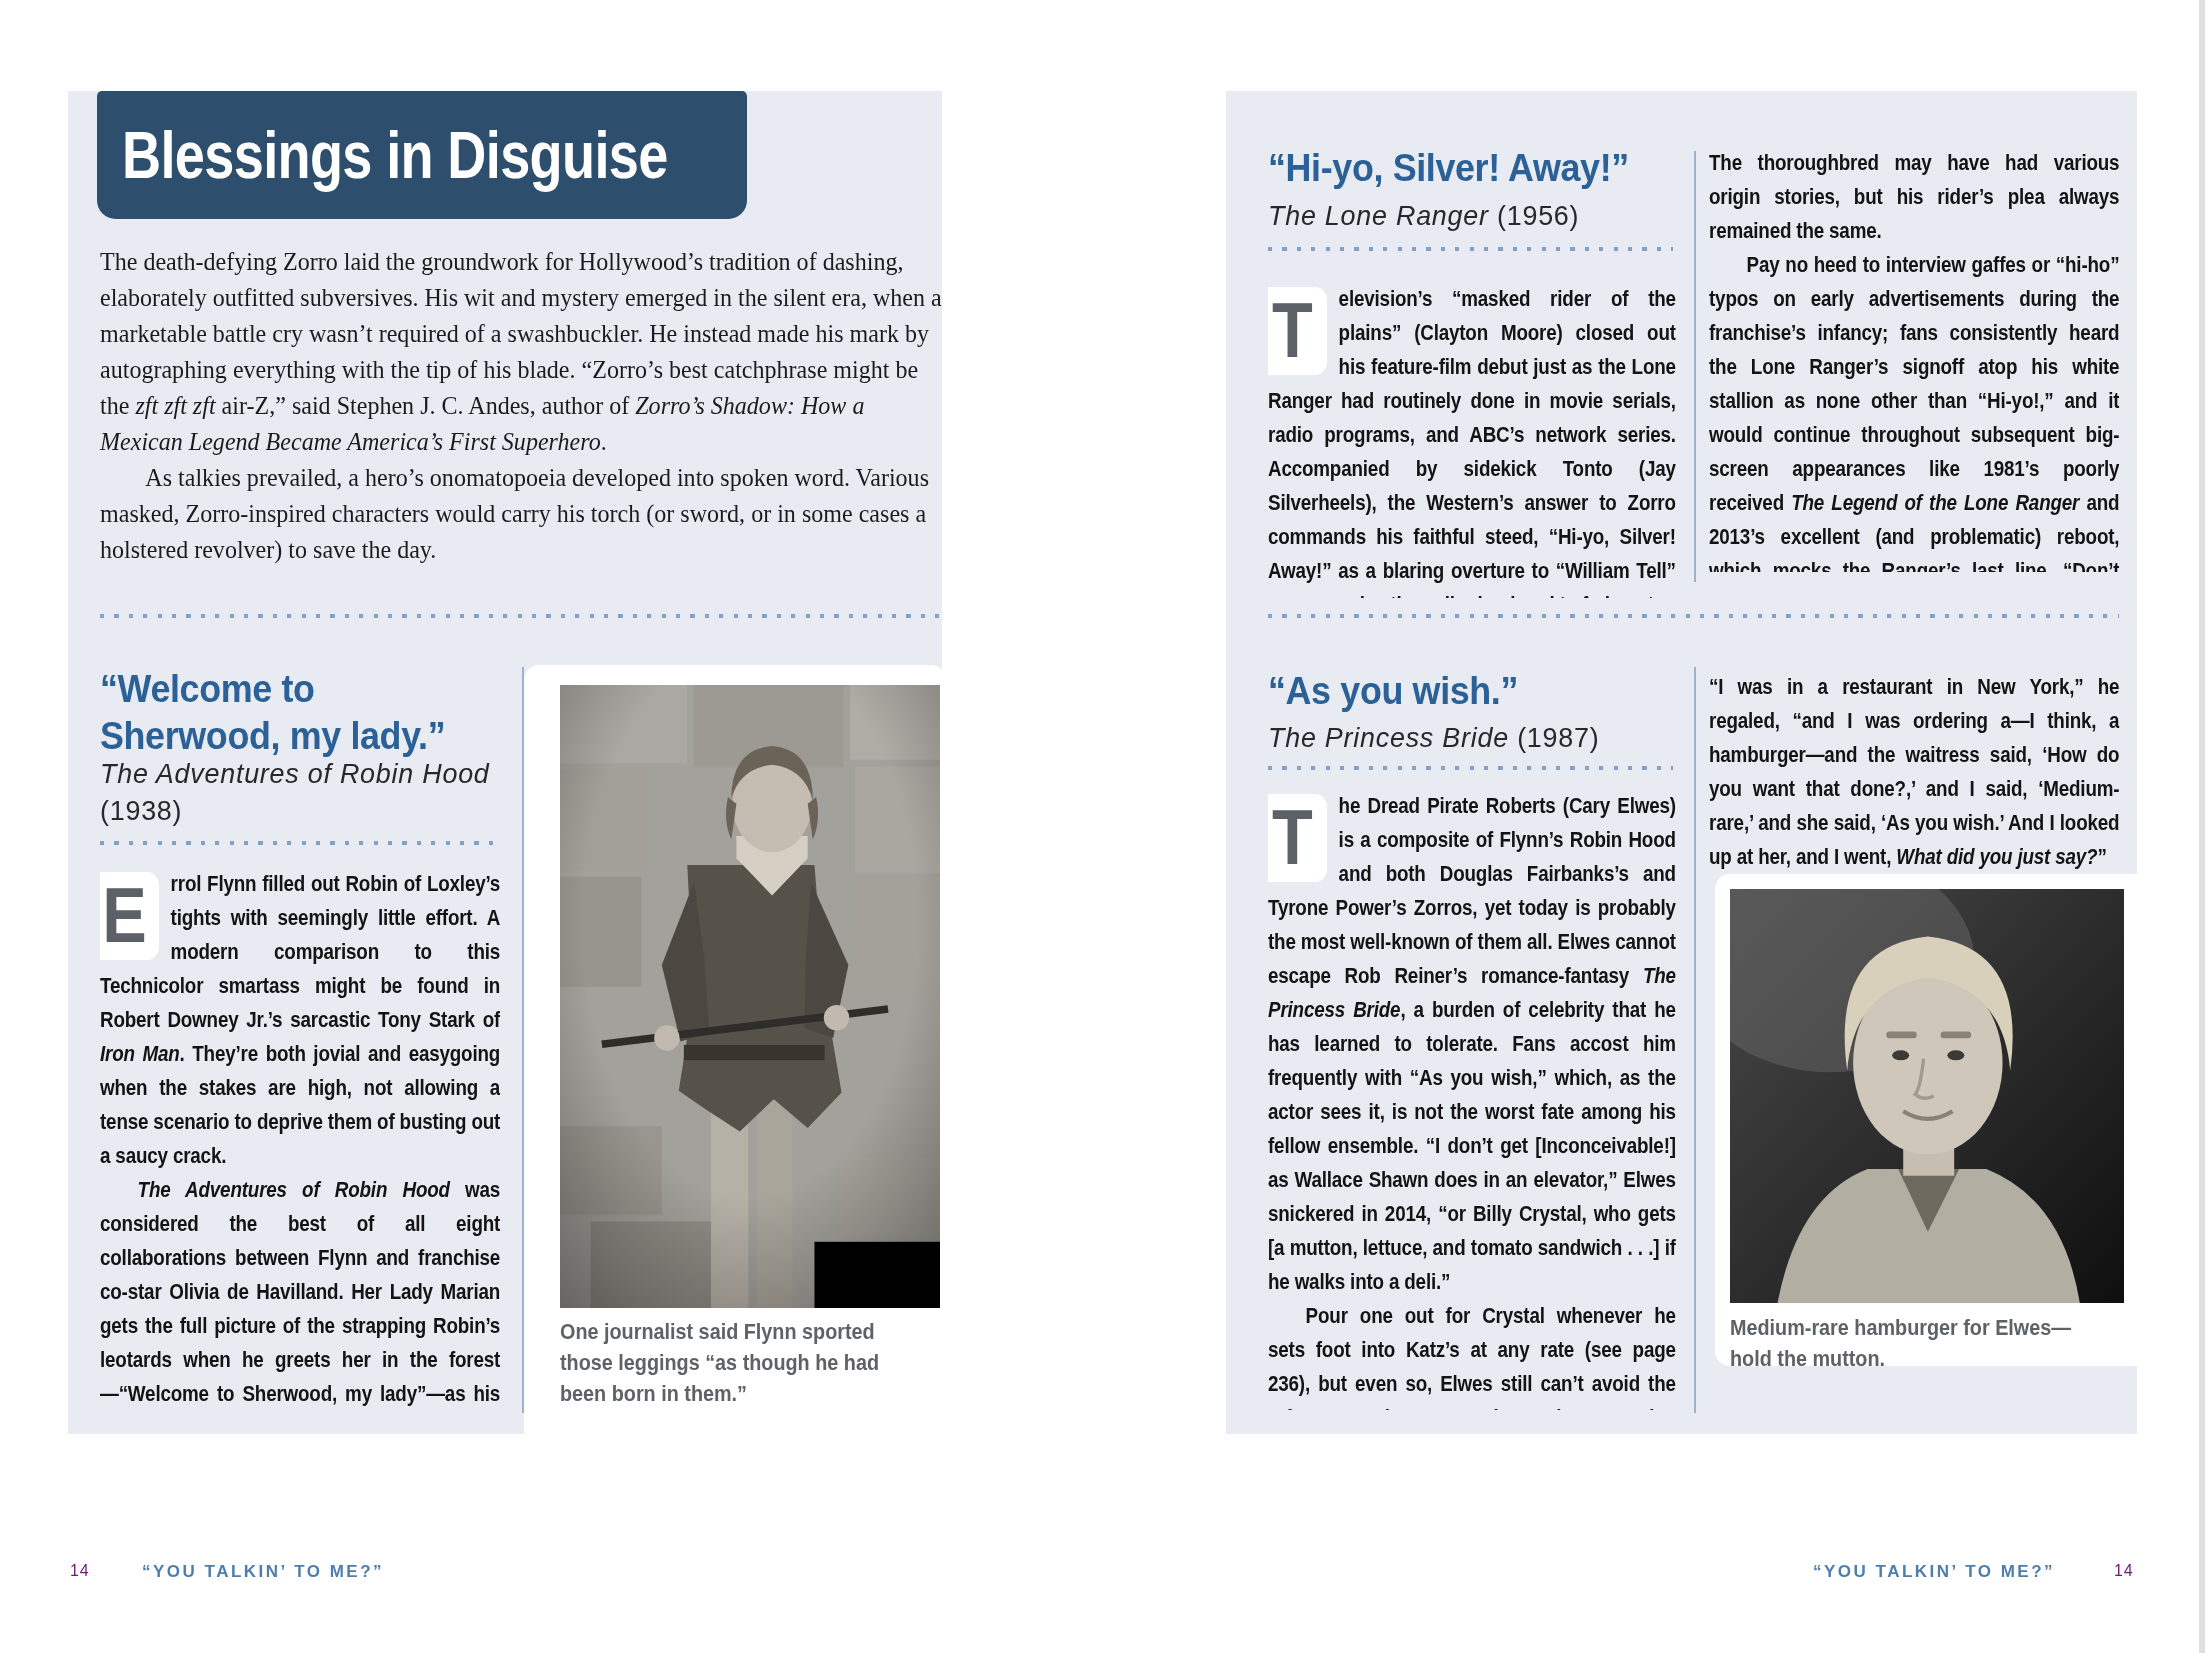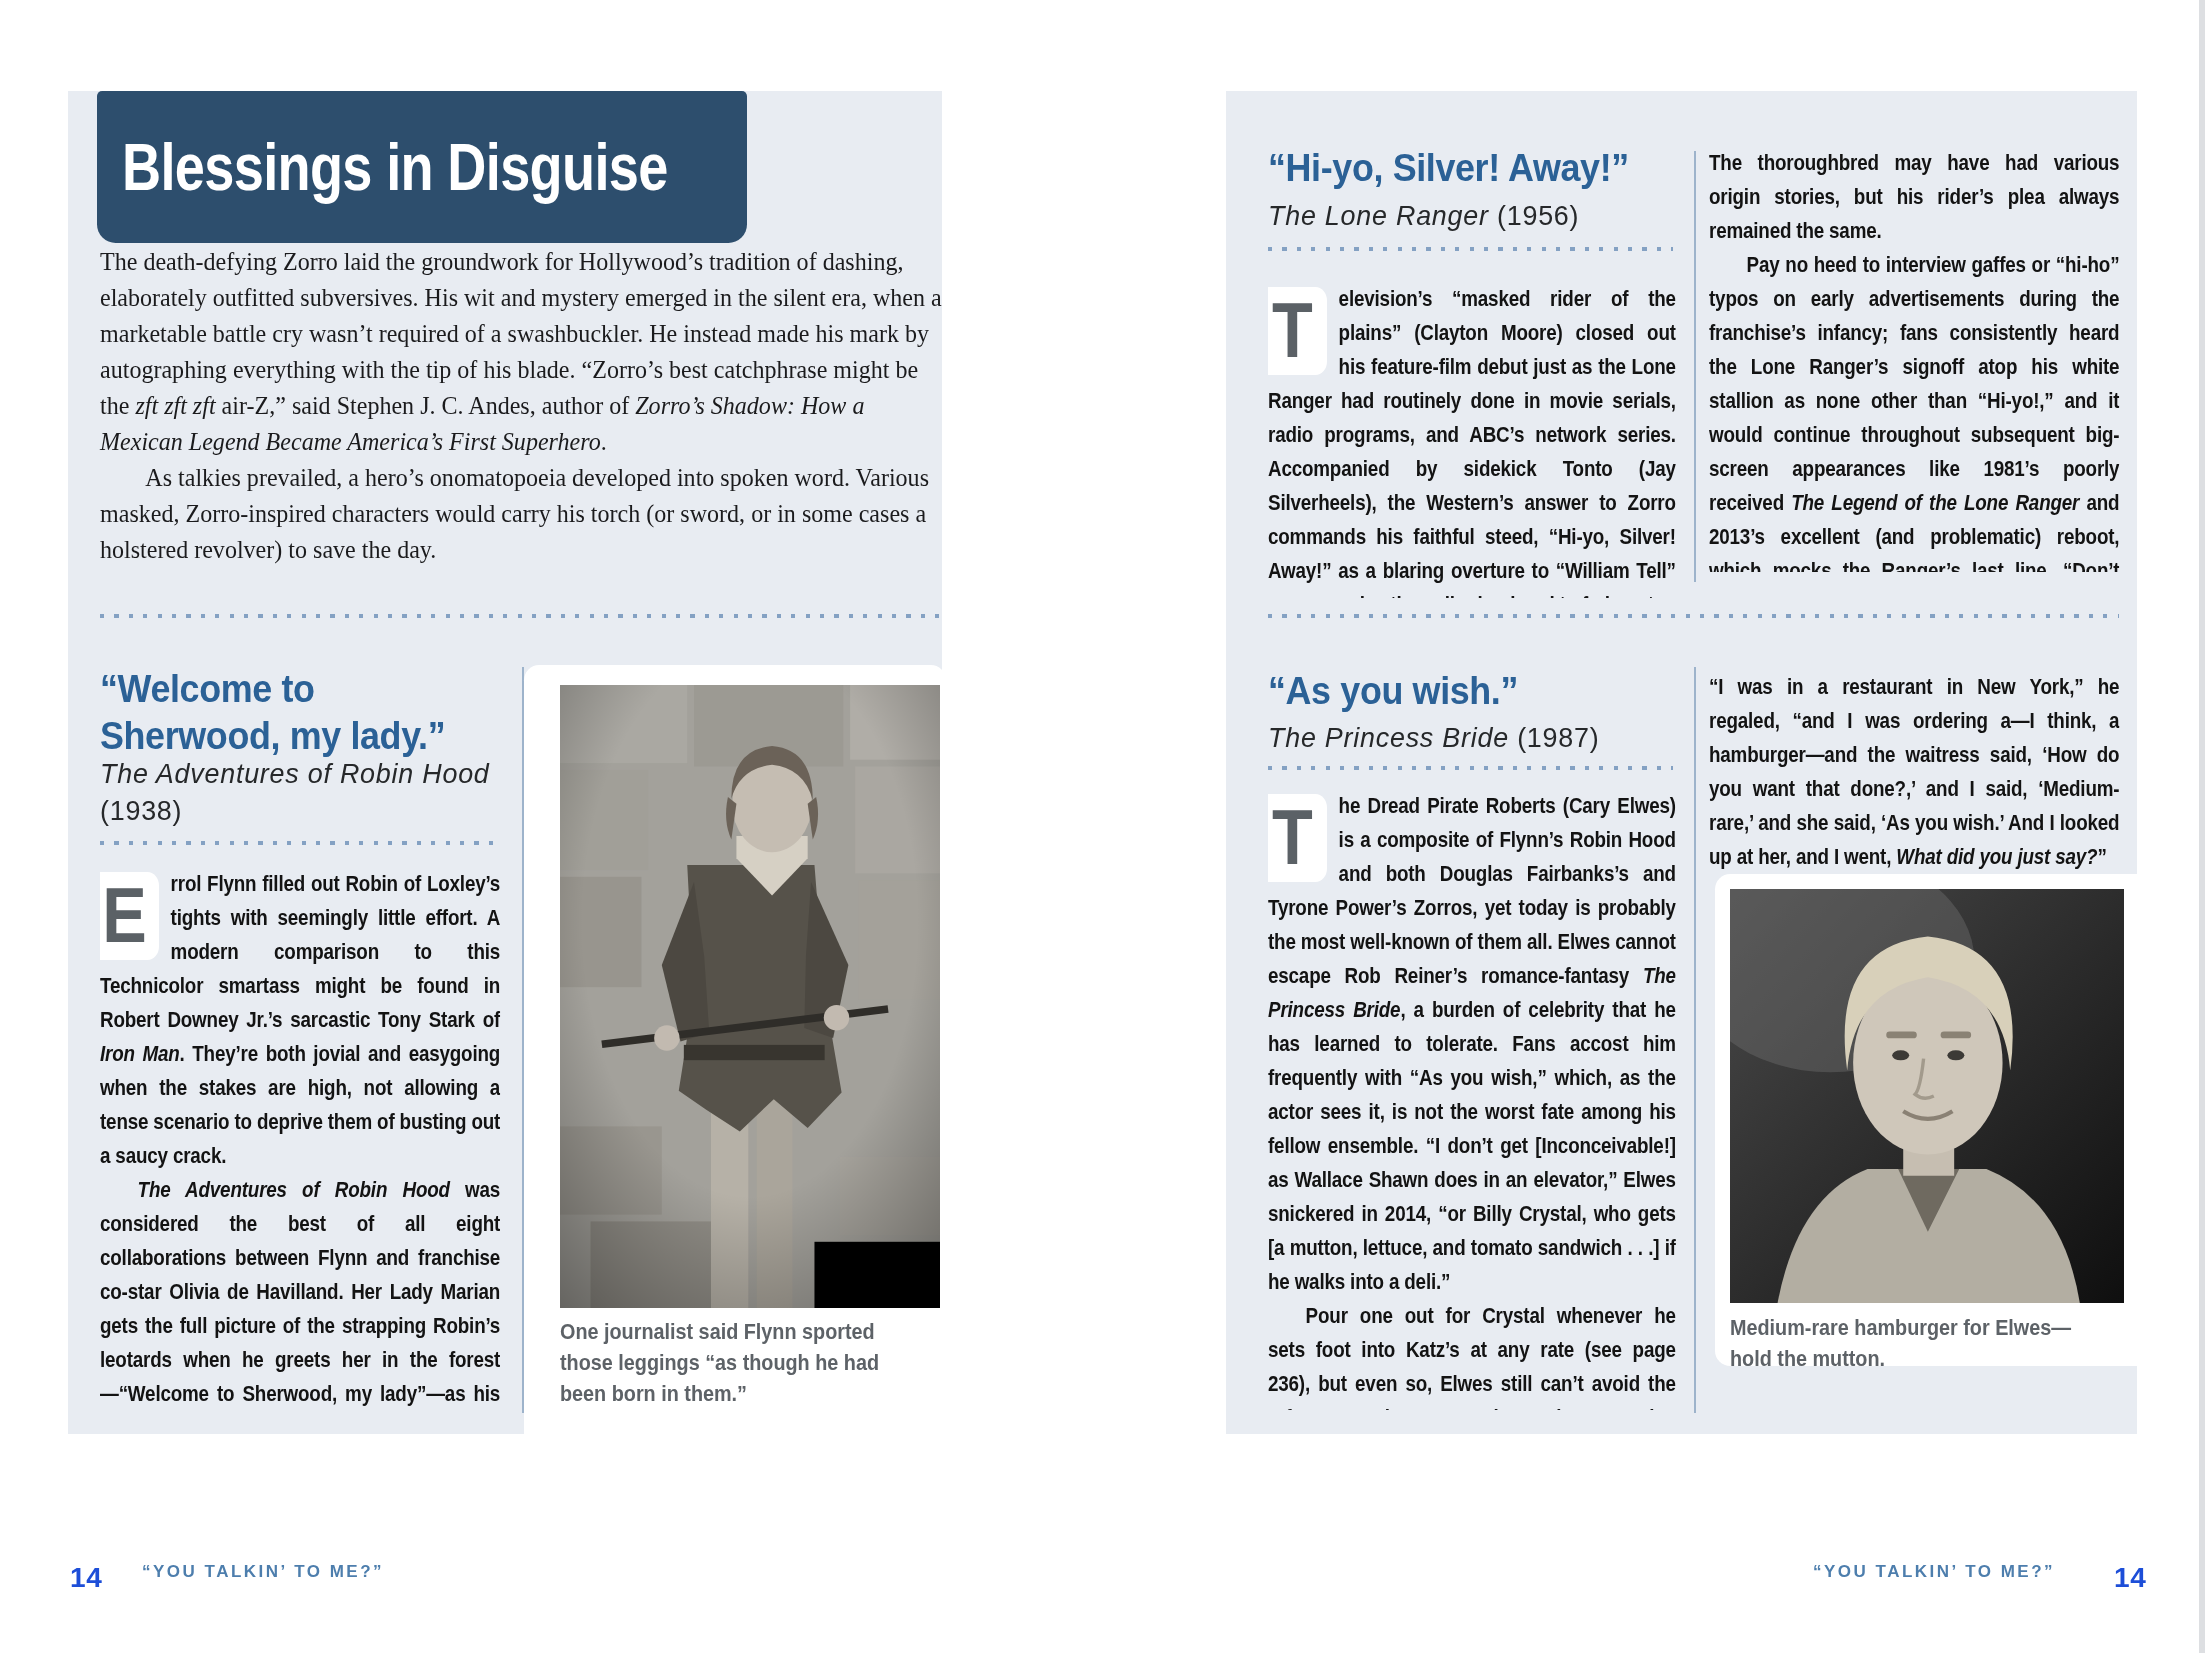--- a/index.html
+++ b/index.html
@@ -3,21 +3,21 @@
 <meta charset="utf-8">
 <style>
   html,body{margin:0;padding:0;}
   body{width:2205px;height:1654px;background:#ffffff;font-family:"Liberation Sans",sans-serif;}
   .spread{position:relative;width:2205px;height:1654px;background:#fff;overflow:hidden;}
   .panel{position:absolute;background:#e8ecf2;}
   #panelL{left:68px;top:91px;width:874px;height:1343px;}
   #panelR{left:1226px;top:91px;width:911px;height:1343px;}
   #edgeR{position:absolute;right:0;top:0;width:6px;height:1654px;background:#dddfe2;}
 
-  #titleBox{position:absolute;left:97px;top:91px;width:650px;height:152px;background:#2d4e6d;
+  #titleBox{position:absolute;left:97px;top:91px;width:650px;height:128px;background:#2d4e6d;
     border-radius:5.1px 5.1px 18.7px 18.7px;display:flex;align-items:center;}
   #titleBox h1{margin:0;padding-left:30.5px;font-size:66px;font-weight:bold;color:#fff;
     letter-spacing:-0.8px;white-space:nowrap;transform:scaleX(0.82);transform-origin:0 50%;}
 
   .serifintro{position:absolute;left:100px;top:244px;width:912px;transform:scaleX(0.925);
     transform-origin:0 0;font-family:"Liberation Serif",serif;font-size:26px;line-height:36px;color:#1b1b1d;}
   .serifintro p{margin:0;}
   .serifintro p.indent{text-indent:49px;}
   .serifintro i{font-style:italic;}
 
@@ -64,21 +64,21 @@
   .photo-frame{position:absolute;background:#fff;border-radius:15.3px;margin:0;}
   #frameL{left:524px;top:665px;width:422px;height:888px;}
   #photoL{position:absolute;left:36px;top:20.4px;width:380px;height:623px;}
   #capL{position:absolute;left:36px;top:651px;width:397px;}
   #frameR{left:1715px;top:874px;width:424px;height:492px;padding-left:20px;}
   #photoR{position:absolute;left:15.3px;top:15.3px;width:394px;height:414px;}
   #capR{position:absolute;left:15.3px;top:438px;width:399px;}
   .caption{font-weight:bold;color:#5d6267;font-size:22px;line-height:31px;
     transform:scaleX(0.9);transform-origin:0 0;}
 
-  .footer-num{position:absolute;font-weight:bold;color:#1d4ed8;font-size:28px;letter-spacing:0.8px;}
+  .footer-num{position:absolute;font-weight:normal;color:#701a75;font-size:16px;letter-spacing:0.8px;}
   .footer-head{position:absolute;font-weight:bold;color:#4d7ead;font-size:17px;letter-spacing:2.5px;}
   #fnL{left:70px;top:1562px;}
   #fhL{left:142px;top:1562px;}
   #fhR{left:1813px;top:1562px;}
   #fnR{left:2114px;top:1562px;}
 </style>
 </head>
 <body>
 
 <div class="spread">

